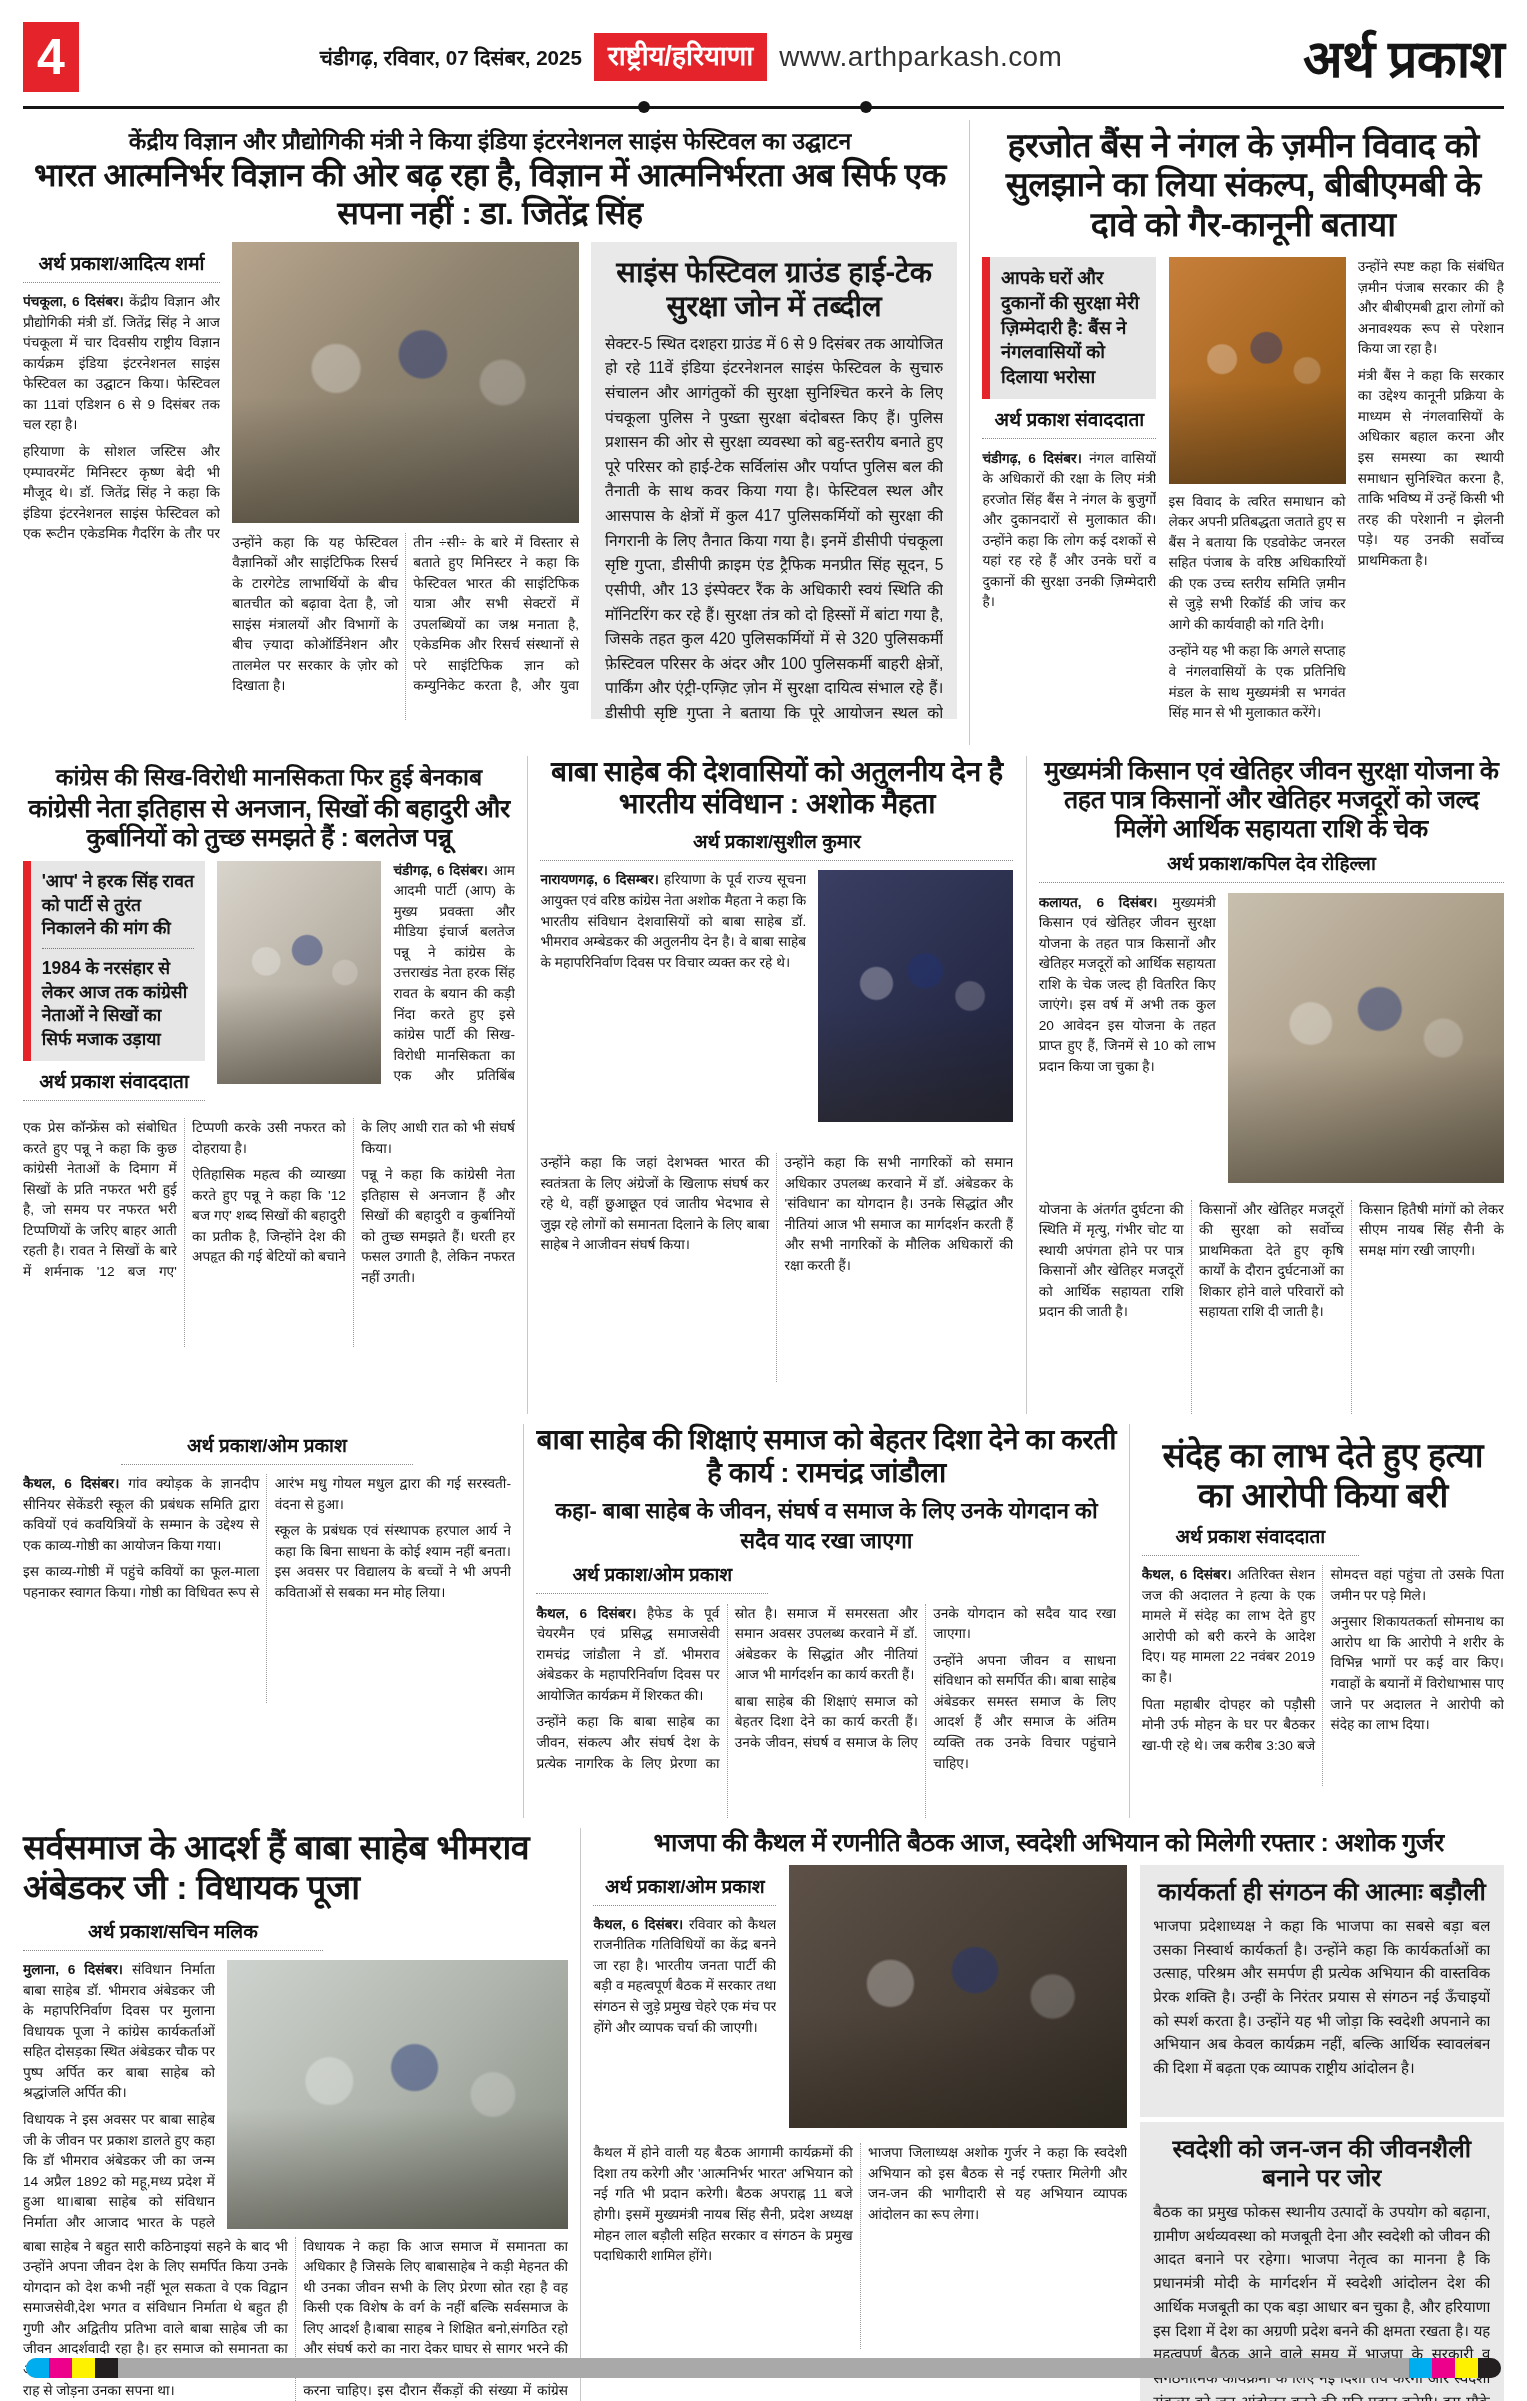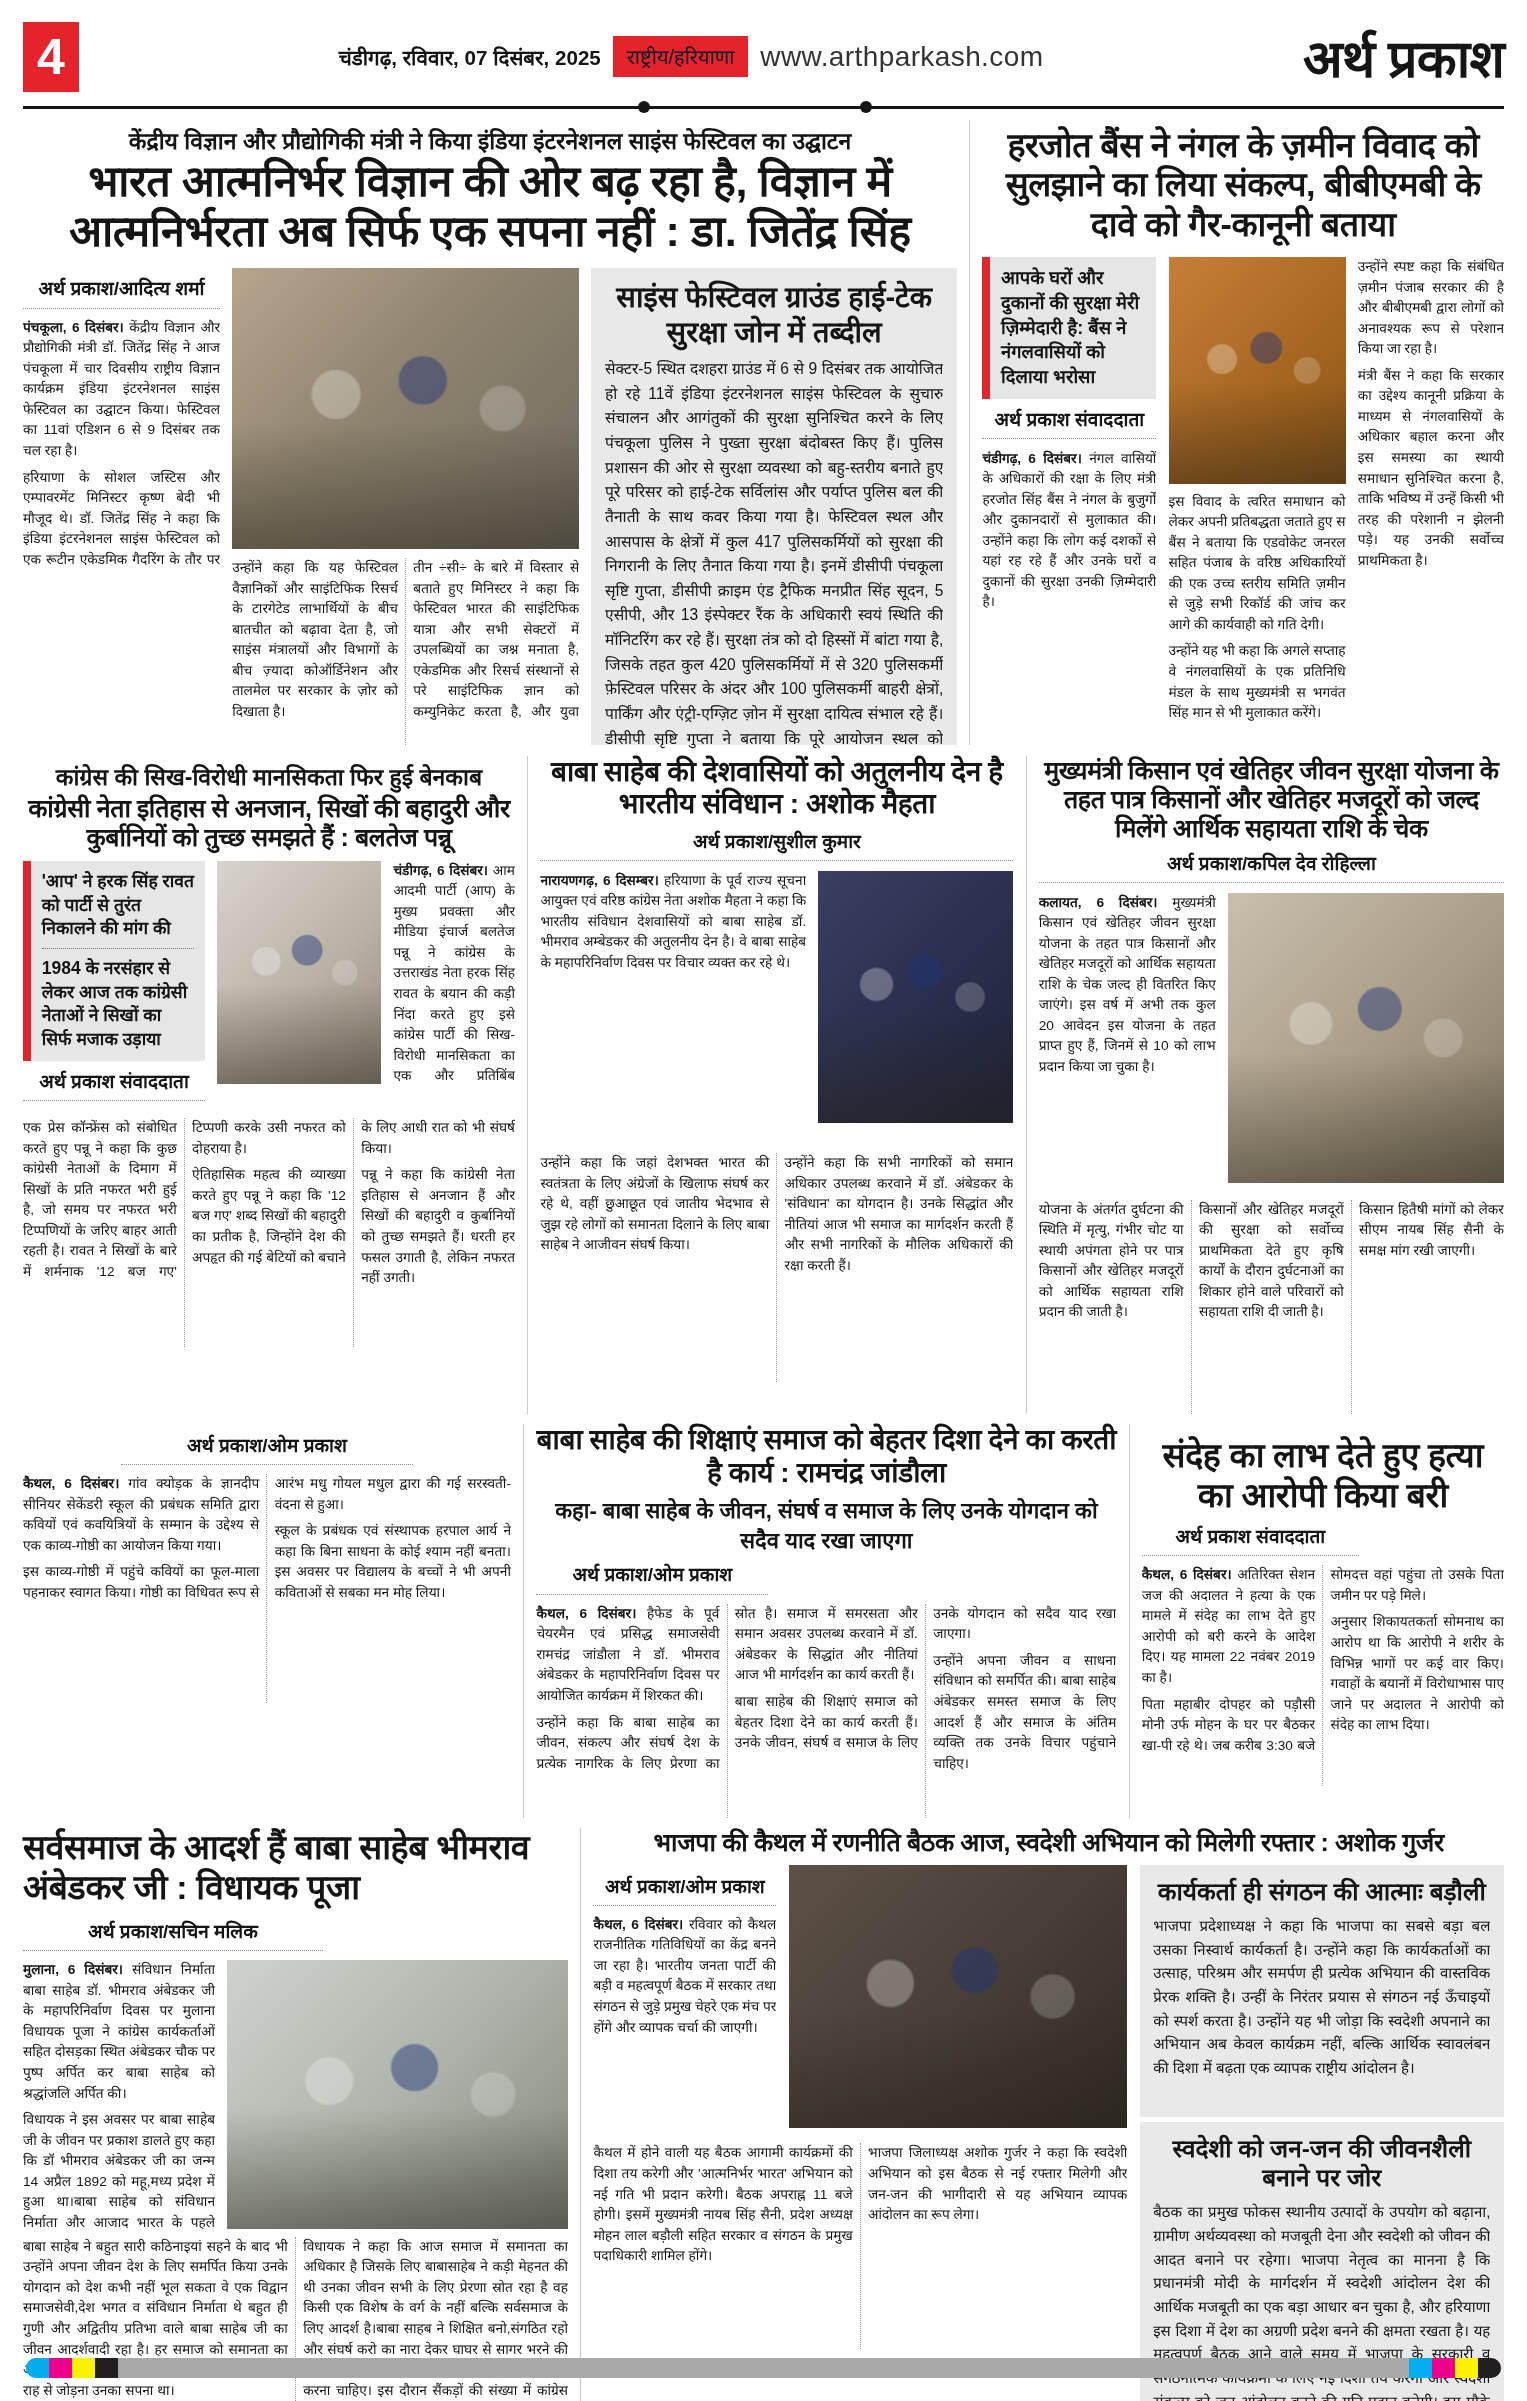--- a/index.html
+++ b/index.html
@@ -3,30 +3,30 @@
 <meta charset="utf-8">
 <style>
   html,body{margin:0;padding:0;background:#fff;}
   body{width:1527px;height:2401px;overflow:hidden;font-family:"Liberation Sans","DejaVu Sans",sans-serif;color:#151515;}
   .page{box-sizing:border-box;width:1527px;height:2401px;padding:10.7px 23px 0;position:relative;}
   
   .hdr{display:flex;align-items:center;height:92px;}
   .pageno{width:56px;height:70px;background:var(--red);color:#fff;font-size:50px;font-weight:bold;display:flex;align-items:center;justify-content:center;}
   .hdr-mid{flex:1;display:flex;align-items:center;justify-content:center;gap:12.2px;}
   .hdr-date{font-weight:bold;font-size:20.6px;}
-  .section-box{background:var(--red);color:#0f172a;font-weight:normal;font-size:20px;padding:10.7px 13.7px;line-height:1;}
+  .section-box{background:var(--red);color:#ffffff;font-weight:bold;font-size:27px;padding:10.7px 13.7px;line-height:1;}
   .website{font-size:28px;color:#333;letter-spacing:0.4px;}
   .masthead{font-size:52px;font-weight:bold;letter-spacing:-0.8px;}
   .hdr-rule{position:relative;height:3.1px;background:#151515;margin-top:3.1px;}
   .hdr-rule i{position:absolute;top:-4.6px;width:12.2px;height:12.2px;border-radius:50%;background:#151515;}
   .hdr-rule i.d1{left:41.5%;} .hdr-rule i.d2{left:56.5%;}
   
   .kicker{font-weight:bold;text-align:center;font-size:23px;line-height:1.25;margin:7.6px 0 1.5px;}
   .headline{font-weight:bold;text-align:center;line-height:1.16;letter-spacing:-0.4px;}
-  .h-xl{font-size:43px;} .h-lg{font-size:34px;} .h-md{font-size:25px;} .h-sm{font-size:28px;}
+  .h-xl{font-size:32px;} .h-lg{font-size:34px;} .h-md{font-size:25px;} .h-sm{font-size:28px;}
   .subhead{font-weight:bold;text-align:center;font-size:22px;margin-top:4.6px;}
   .byline{font-weight:bold;text-align:center;font-size:19px;padding:7.6px 0 6.1px;border-bottom:1.5px dotted #8a8a8a;margin-bottom:9.2px;}
   .quote-box{background:#e6e6e6;border-left:8.4px solid var(--red);padding:9.2px 10.7px;font-weight:bold;font-size:20px;line-height:1.35;border-bottom:3.1px solid var(--red);}
   .quote-box .inner-rule{border-top:1.5px dotted #777;margin:7.6px 0;}
   .body{font-size:13.7px;line-height:1.5;text-align:justify;}
   .body p{margin:0 0 6.1px;}
   .body .dl{font-weight:bold;}
   .cols2{column-count:2;} .cols3{column-count:3;}
   .cols2,.cols3,.cols4{column-gap:15.3px;column-rule:0.8px dotted #9a9a9a;overflow:hidden;}
   .clip{overflow:hidden;}

